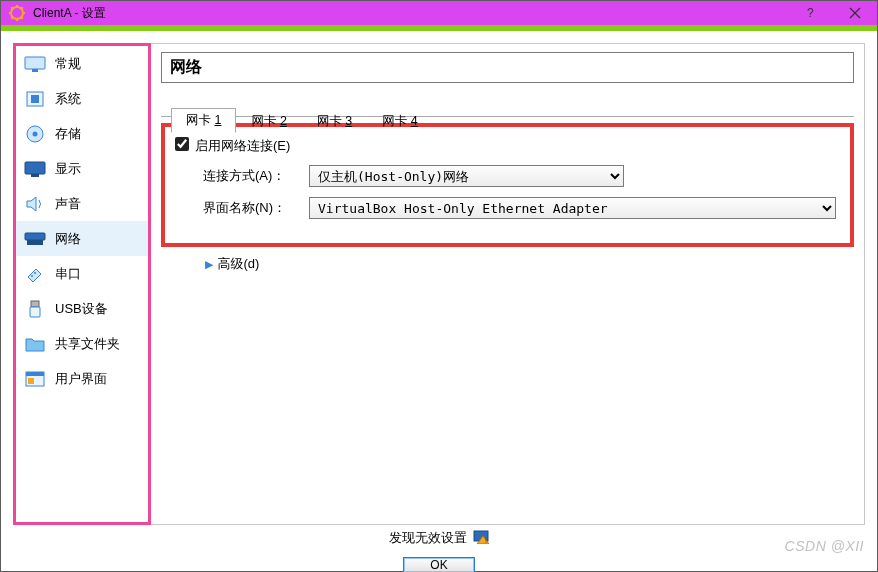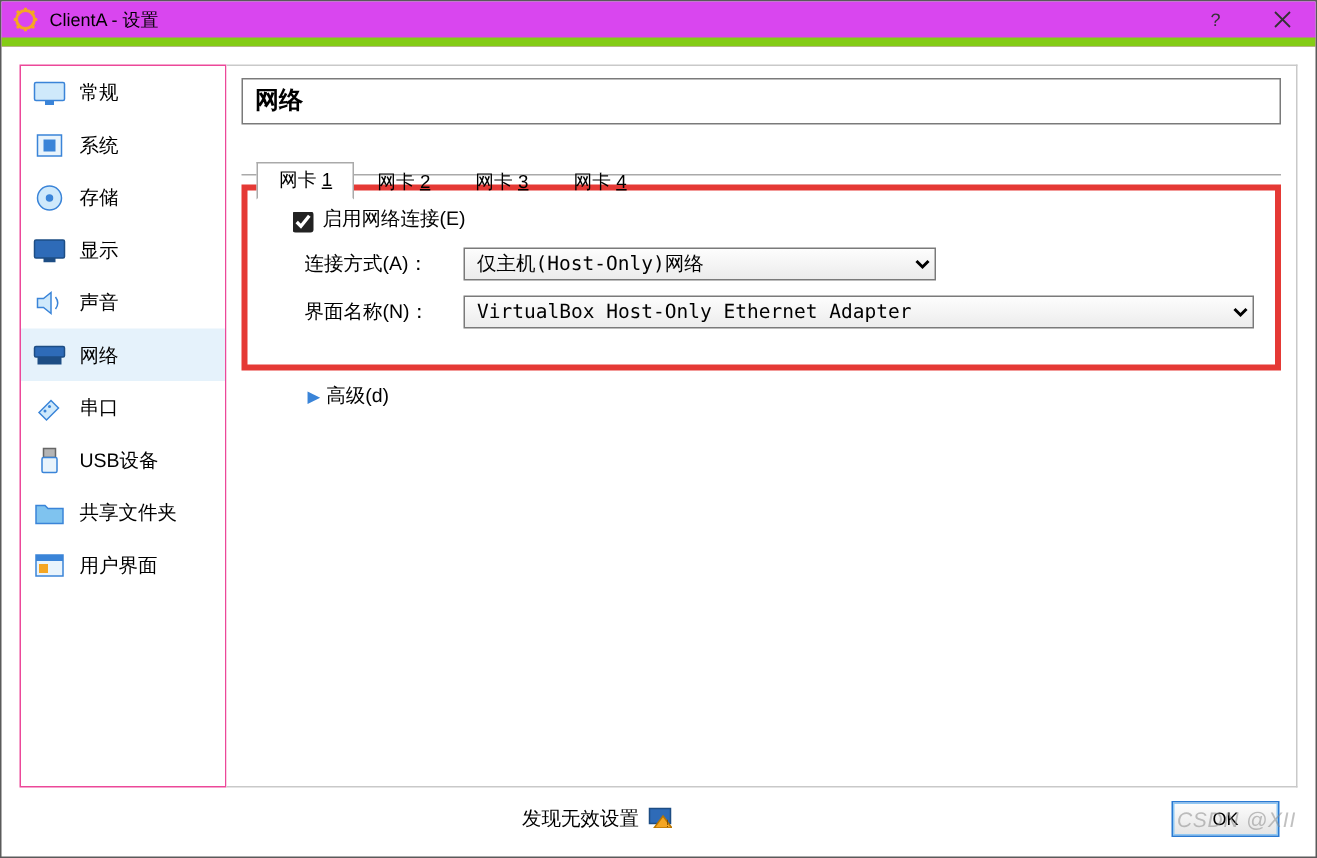--- a/index.html
+++ b/index.html
@@ -8,47 +8,47 @@
   
   .titlebar { height:30px; background:#d946ef; display:flex; align-items:center; border-bottom:6px solid #84cc16; }
   .title-icon { width:16px; height:16px; margin:0 8px; }
   .title-text { font-size:12px; color:#000; flex:1; }
   .win-btns { display:flex; height:100%; }
   .win-btn { width:45px; display:flex; align-items:center; justify-content:center; color:#333; }
   
   .client { flex:1; display:flex; flex-direction:column; padding:12px 12px 8px 12px; }
   .main-row { flex:1; display:flex; gap:0; min-height:0; }
   
-  .sidebar { width:138px; border:1px solid #ec4899; background:#fff; overflow:auto; }
+  .sidebar { width:138px; border:3px solid #ec4899; background:#fff; overflow:auto; }
   .sb-item { display:flex; align-items:center; height:35px; padding:0 8px; gap:9px; font-size:13px; color:#000; cursor:default; }
   .sb-item.selected { background:#e5f2fb; }
   .sb-icon { width:22px; height:18px; display:flex; align-items:center; justify-content:center; }
   
   .content { flex:1; border:1px solid #c9c9c9; border-left:none; background:#fff; padding:6px 10px 10px 10px; display:flex; flex-direction:column; min-width:0;}
   .heading-box { border:1px solid #7a7a7a; padding:4px 8px; margin:2px 0 10px 0; }
   .heading { font-size:16px; font-weight:bold; color:#000; }
   
   .tabs-row { display:flex; align-items:flex-end; height:24px; border-bottom:1px solid #aaa; padding-left:10px; gap:0; }
   .tab { font-size:12.5px; padding:3px 14px 3px 14px; border:1px solid transparent; border-bottom:none; color:#000; position:relative; top:17px; cursor:default;}
   .tab.active { border-color:#aaa; background:#fff; border-bottom:1px solid #fff; }
   .tab-underline { text-decoration: underline; }
   
   .redbox { border:4px solid #e53935; margin-top:6px; padding:10px 14px 14px 10px; }
-  .check-row { display:flex; align-items:flex-end; gap:6px; font-size:13px; margin-bottom:10px;margin-left:20px; }
+  .check-row { display:flex; align-items:flex-start; gap:6px; font-size:13px; margin-bottom:10px; }
   .check-row input { width:14px; height:14px; accent-color:#222; }
   .form-row { display:flex; align-items:center; gap:8px; margin:4px 0 10px 28px; font-size:13px; }
   .form-label { min-width:98px; text-align:left; }
   select.combo { font-family:"SimSun","NSimSun",monospace; font-size:13px; border:1px solid #7a7a7a; background:linear-gradient(#fdfdfd,#ececec); height:22px; padding:0 4px; }
   .combo1 { width:315px; }
   .combo2 { flex:1; min-width:0; }
   
   .adv-row { display:flex; align-items:center; gap:4px; font-size:13px; margin:8px 0 0 44px; color:#000; cursor:default;}
   .tri { color:#3a84d8; font-size:11px; }
   
-  .bottom-bar { height:38px; display:flex; align-items:center; justify-content:center; gap:10px; padding:4px 12px 0 12px; }
+  .bottom-bar { height:38px; display:flex; align-items:center; justify-content:space-between; gap:10px; padding:4px 12px 0 12px;flex-direction:column; }
   .status-wrap { flex:1; display:flex; justify-content:center; align-items:center; gap:6px; font-size:13px; color:#000;}
   .btn { width:72px; height:24px; font-size:12px; border:1px solid #8a8a8a; background:linear-gradient(#fdfdfd,#e4e4e4); cursor:default;}
   .btn.default { border:1px solid #2a7ad2; box-shadow: inset 0 0 0 1px #8fc7f2; }
   .watermark { position:absolute; right:14px; bottom:18px; font-size:14px; color:rgba(140,140,140,0.55); font-style:italic; font-family:Arial,sans-serif; pointer-events:none; letter-spacing:.5px;}
 </style>
 </head>
 <body>
 
 <div class="window">
 

